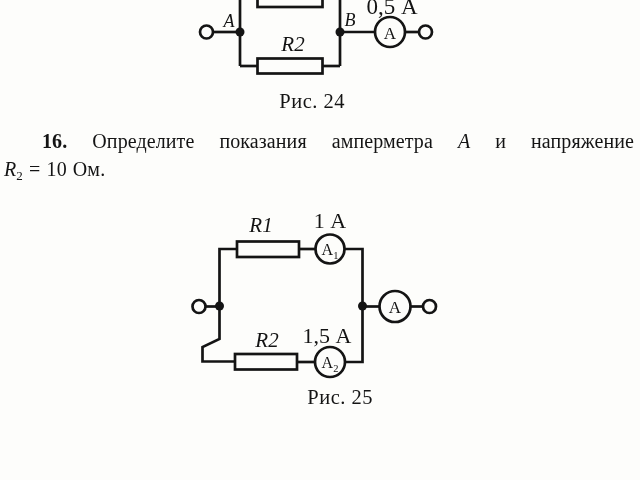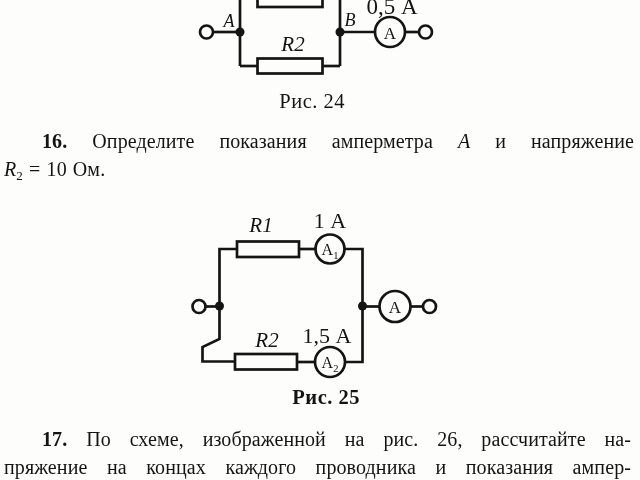--- a/index.html
+++ b/index.html
@@ -11,21 +11,21 @@
   .para{position:absolute;font-size:20px;letter-spacing:.1px;word-spacing:1px;}
   .jline{text-align:justify;text-align-last:justify;}
   .lline{text-align:left;}
   .indent{text-indent:38px;}
   .para b{font-weight:bold;}
   .para i{font-style:italic;}
   sub{font-size:13px;line-height:0;vertical-align:-4px;}
   #p16{left:4px;top:128px;width:630px;line-height:27.8px;}
   #p17{left:4px;top:426px;width:627px;line-height:27.5px;}
   #cap24{left:240px;top:90px;width:105px;}
-  #cap25{left:255px;top:386px;width:105px;font-weight:bold;}
+  #cap25{left:268px;top:386px;width:105px;}
   svg line,svg path,svg polyline{stroke:#141414;stroke-width:2.7;fill:none;}
   svg rect{stroke:#141414;stroke-width:2.7;fill:#fdfdfb;}
   svg circle.ring{stroke:#141414;stroke-width:2.7;fill:#fdfdfb;}
   svg circle.dot{fill:#141414;stroke:none;}
   svg text{fill:#141414;font-family:"Liberation Serif","DejaVu Serif",serif;}
   .lbl-it{font-style:italic;}
 </style>
 </head>
 <body>
 
@@ -90,18 +90,14 @@
     <text x="261" y="232" font-size="21" text-anchor="middle" class="lbl-it">R1</text>
     <text x="330" y="228" font-size="22" text-anchor="middle">1 А</text>
     <text x="267" y="347" font-size="21" text-anchor="middle" class="lbl-it">R2</text>
     <text x="327" y="343" font-size="22" text-anchor="middle">1,5 А</text>
     <text x="330" y="254.5" font-size="16" text-anchor="middle"><tspan>А</tspan><tspan dy="4" font-size="10.5">1</tspan></text>
     <text x="330" y="367.5" font-size="16" text-anchor="middle"><tspan>А</tspan><tspan dy="4" font-size="10.5">2</tspan></text>
     <text x="395" y="313" font-size="17" text-anchor="middle">А</text>
   </svg>
   <div class="caption" id="cap25">Рис. 25</div>
 
-  <div class="para" id="p17">
-    <div class="jline indent"><b>17.</b> <span>По схеме, изображенной на рис. 26, рассчитайте на-</span></div>
-    <div class="jline"><span>пряжение на концах каждого проводника и показания ампер-</span></div>
-  </div>
 
 </div>
 
 </body></html>

